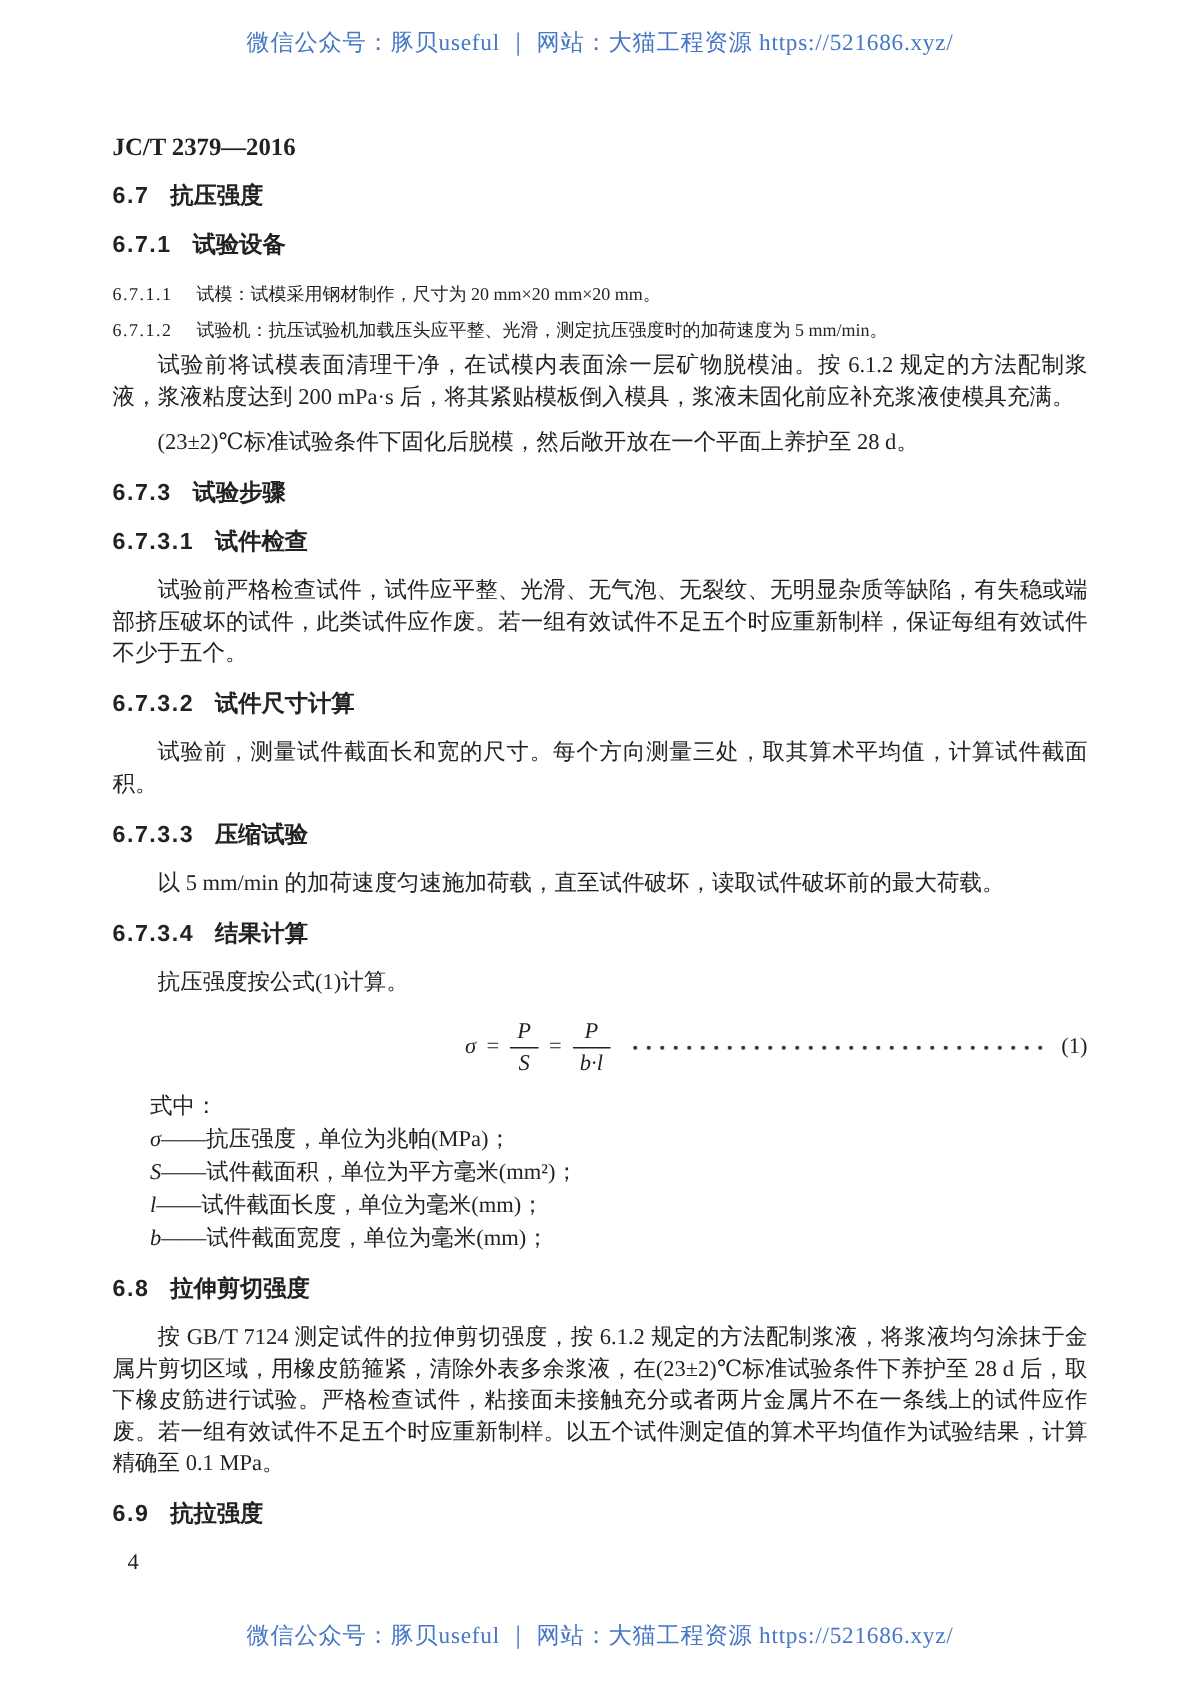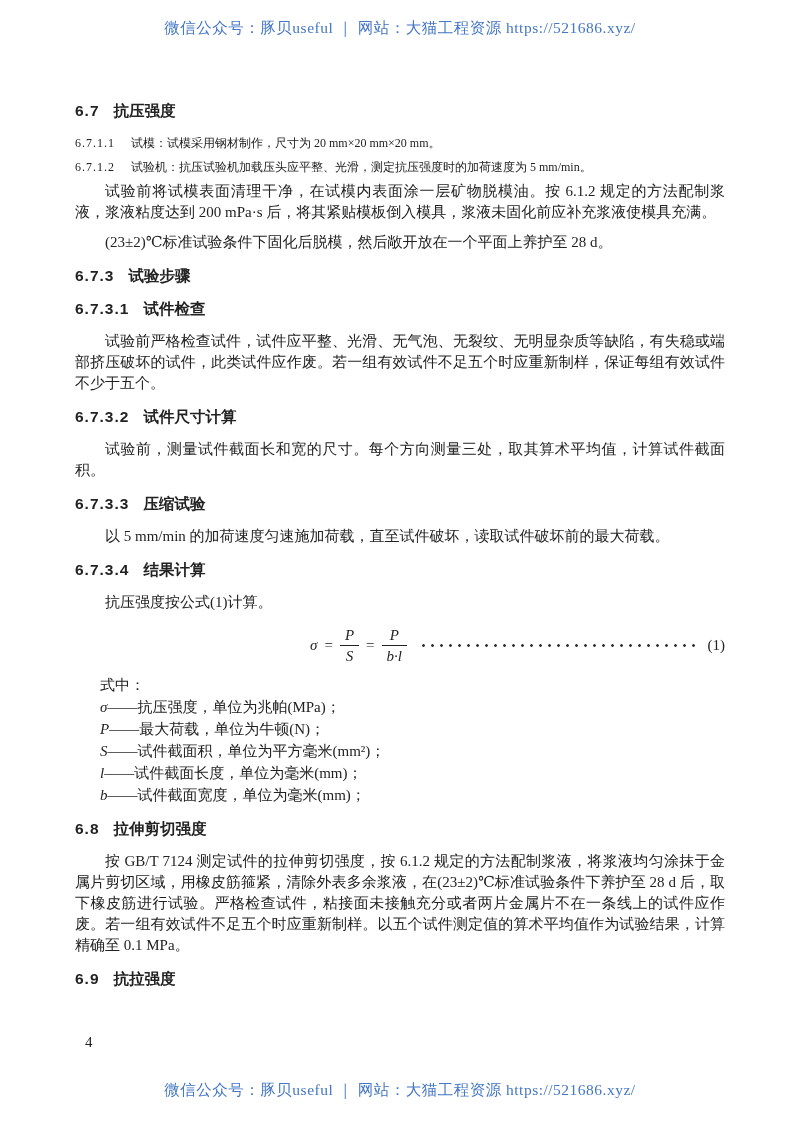--- a/index.html
+++ b/index.html
@@ -104,25 +104,29 @@
 </style>
 </head>
 <body>
 
 <div class="page">
 
   <div class="wm header">微信公众号：豚贝useful ｜ 网站：大猫工程资源 https://521686.xyz/</div>
 
   <div class="content">
 
+    <div class="doc-num">JC/T 2379—2016</div>
 
     <div class="h">
       <span class="hnum">6.7</span><span class="htitle">抗压强度</span>
     </div>
 
+    <div class="h">
+      <span class="hnum">6.7.1</span><span class="htitle">试验设备</span>
+    </div>
 
     <div class="clause">
       <span class="cnum">6.7.1.1</span><span class="ctext">试模：试模采用钢材制作，尺寸为 20 mm×20 mm×20 mm。</span>
     </div>
 
     <div class="clause">
       <span class="cnum">6.7.1.2</span><span class="ctext">试验机：抗压试验机加载压头应平整、光滑，测定抗压强度时的加荷速度为 5 mm/min。</span>
     </div>
 
 
@@ -174,23 +178,20 @@
       <span class="dots"></span>
       <span class="flabel">(1)</span>
     </div>
 
     <div class="where">式中：</div>
 
     <div class="def">
       <span class="sym">σ</span><span>——抗压强度，单位为兆帕(MPa)；</span>
     </div>
     <div class="def">
-      <span class="sym">P</span><span>——最大荷载，单位为牛顿(N)；</span>
-    </div>
-    <div class="def">
       <span class="sym">S</span><span>——试件截面积，单位为平方毫米(mm²)；</span>
     </div>
     <div class="def">
       <span class="sym">l</span><span>——试件截面长度，单位为毫米(mm)；</span>
     </div>
     <div class="def">
       <span class="sym">b</span><span>——试件截面宽度，单位为毫米(mm)；</span>
     </div>
 
 

